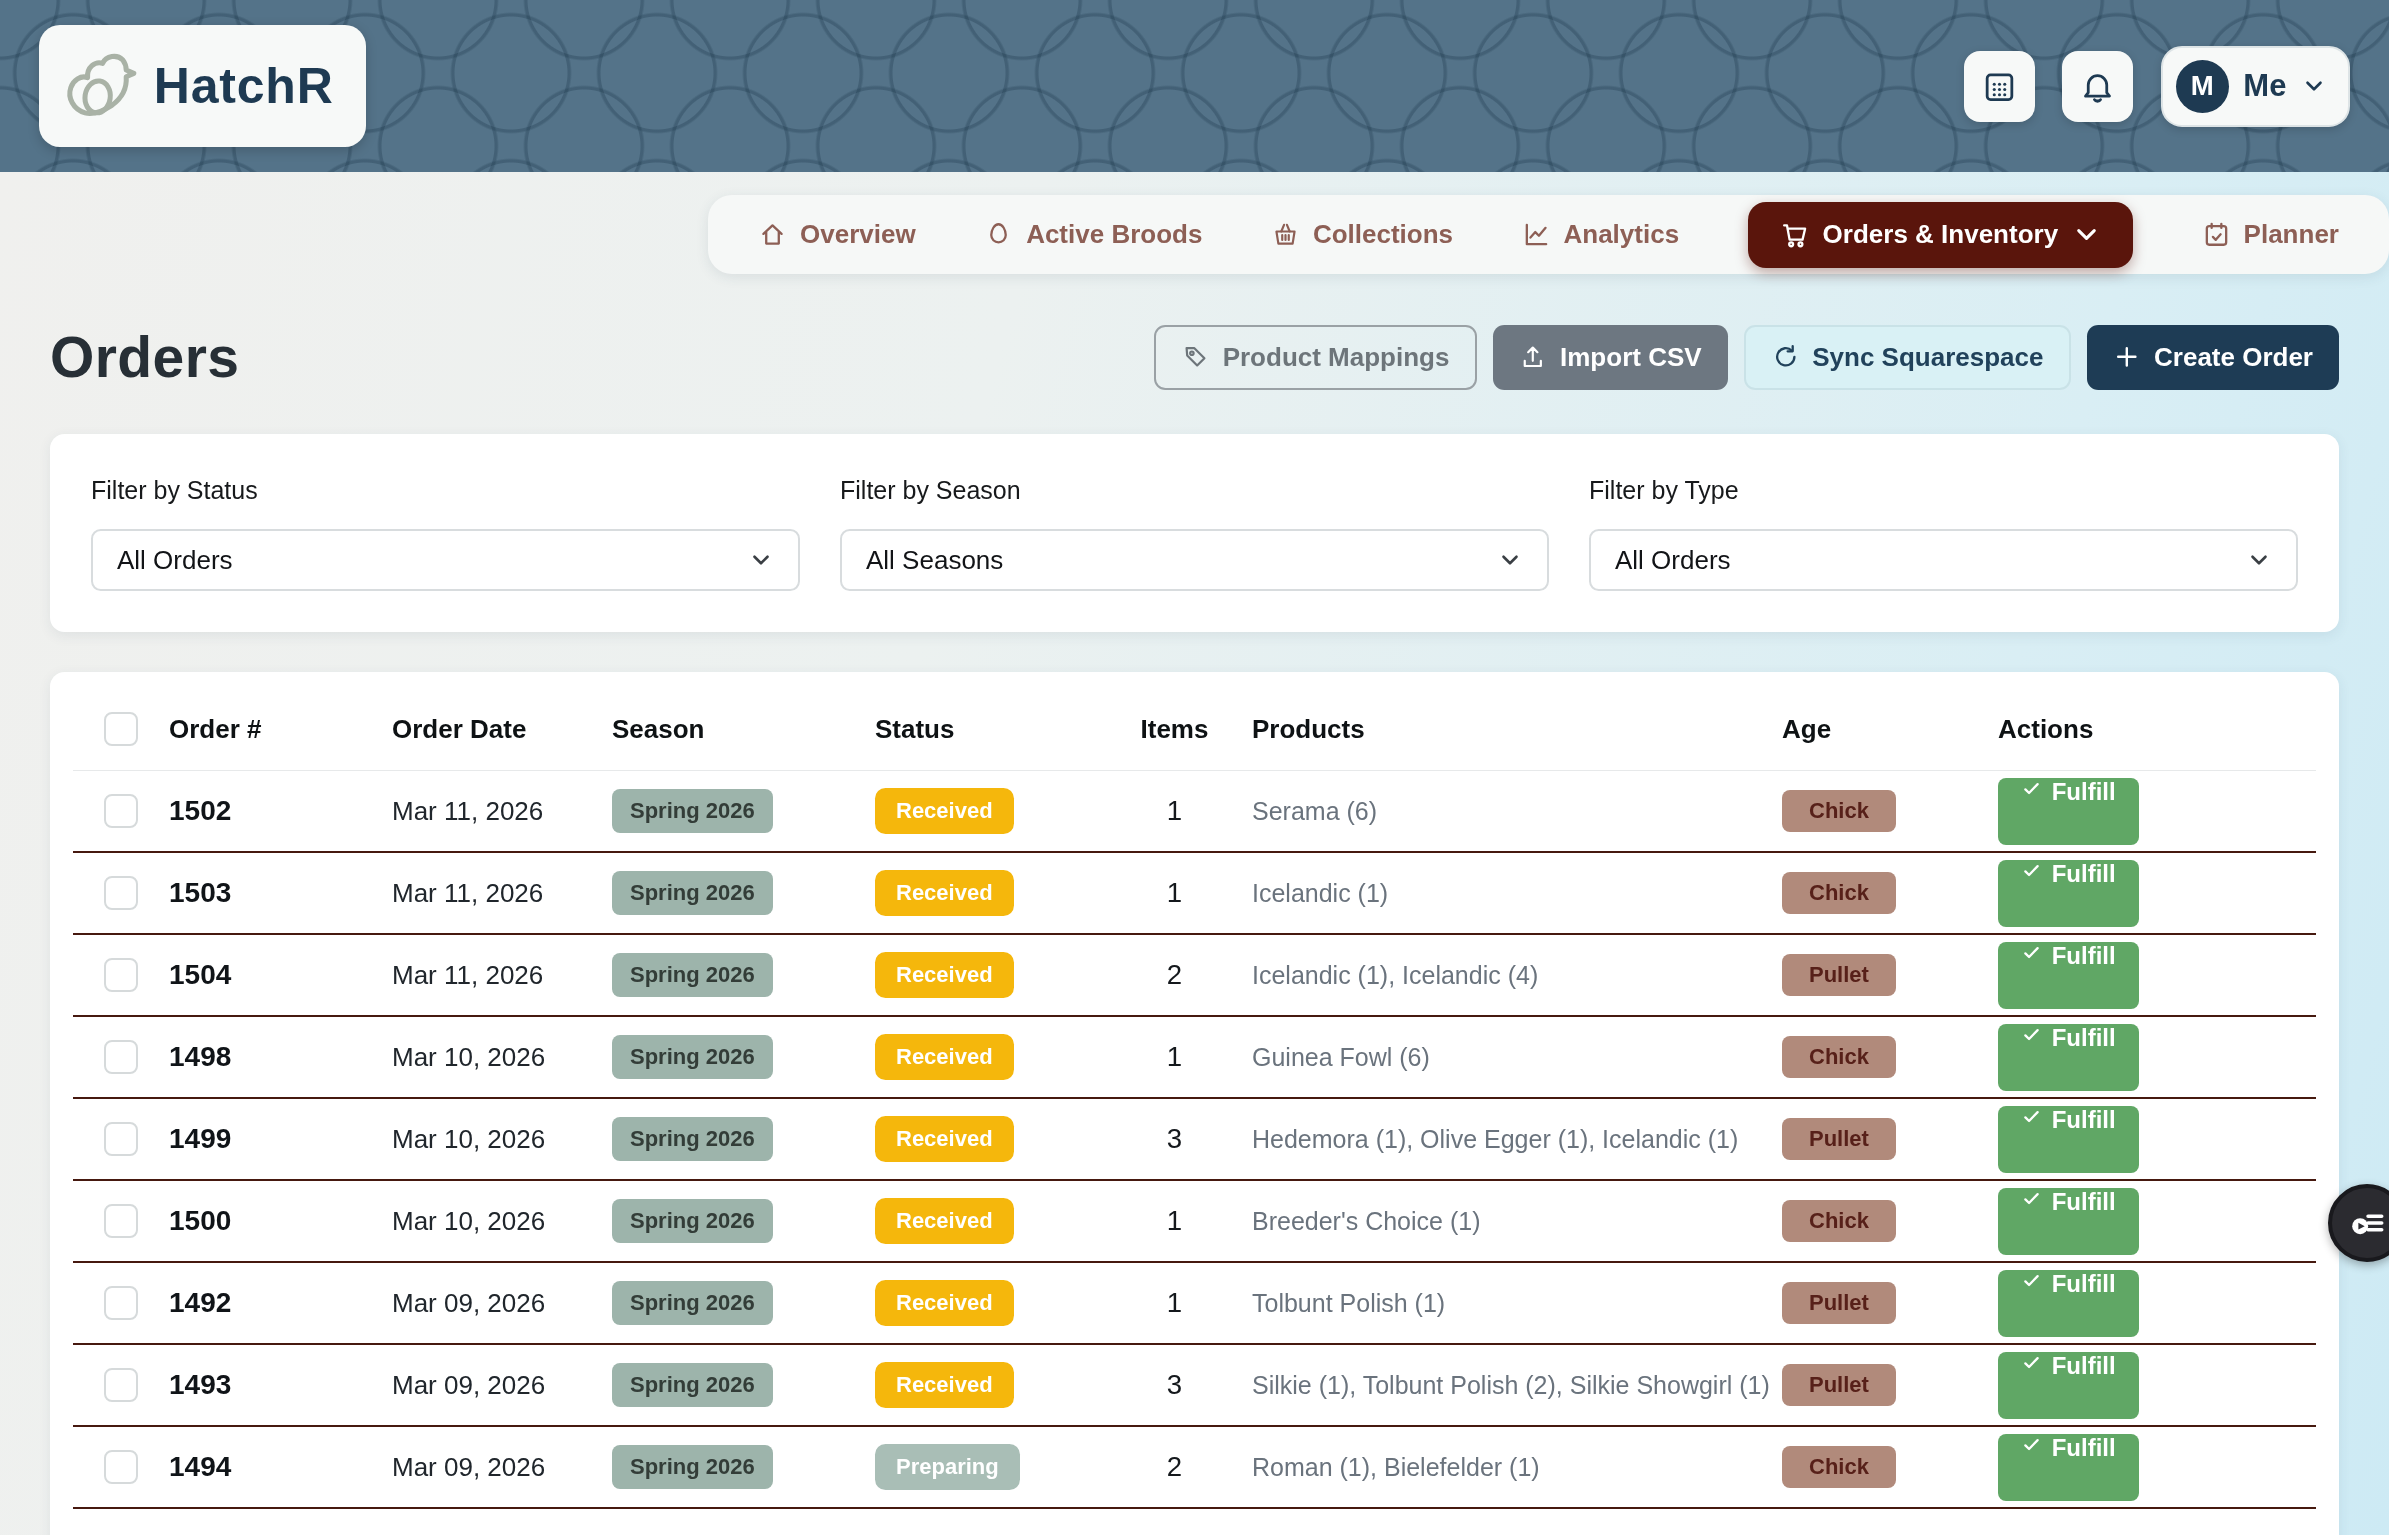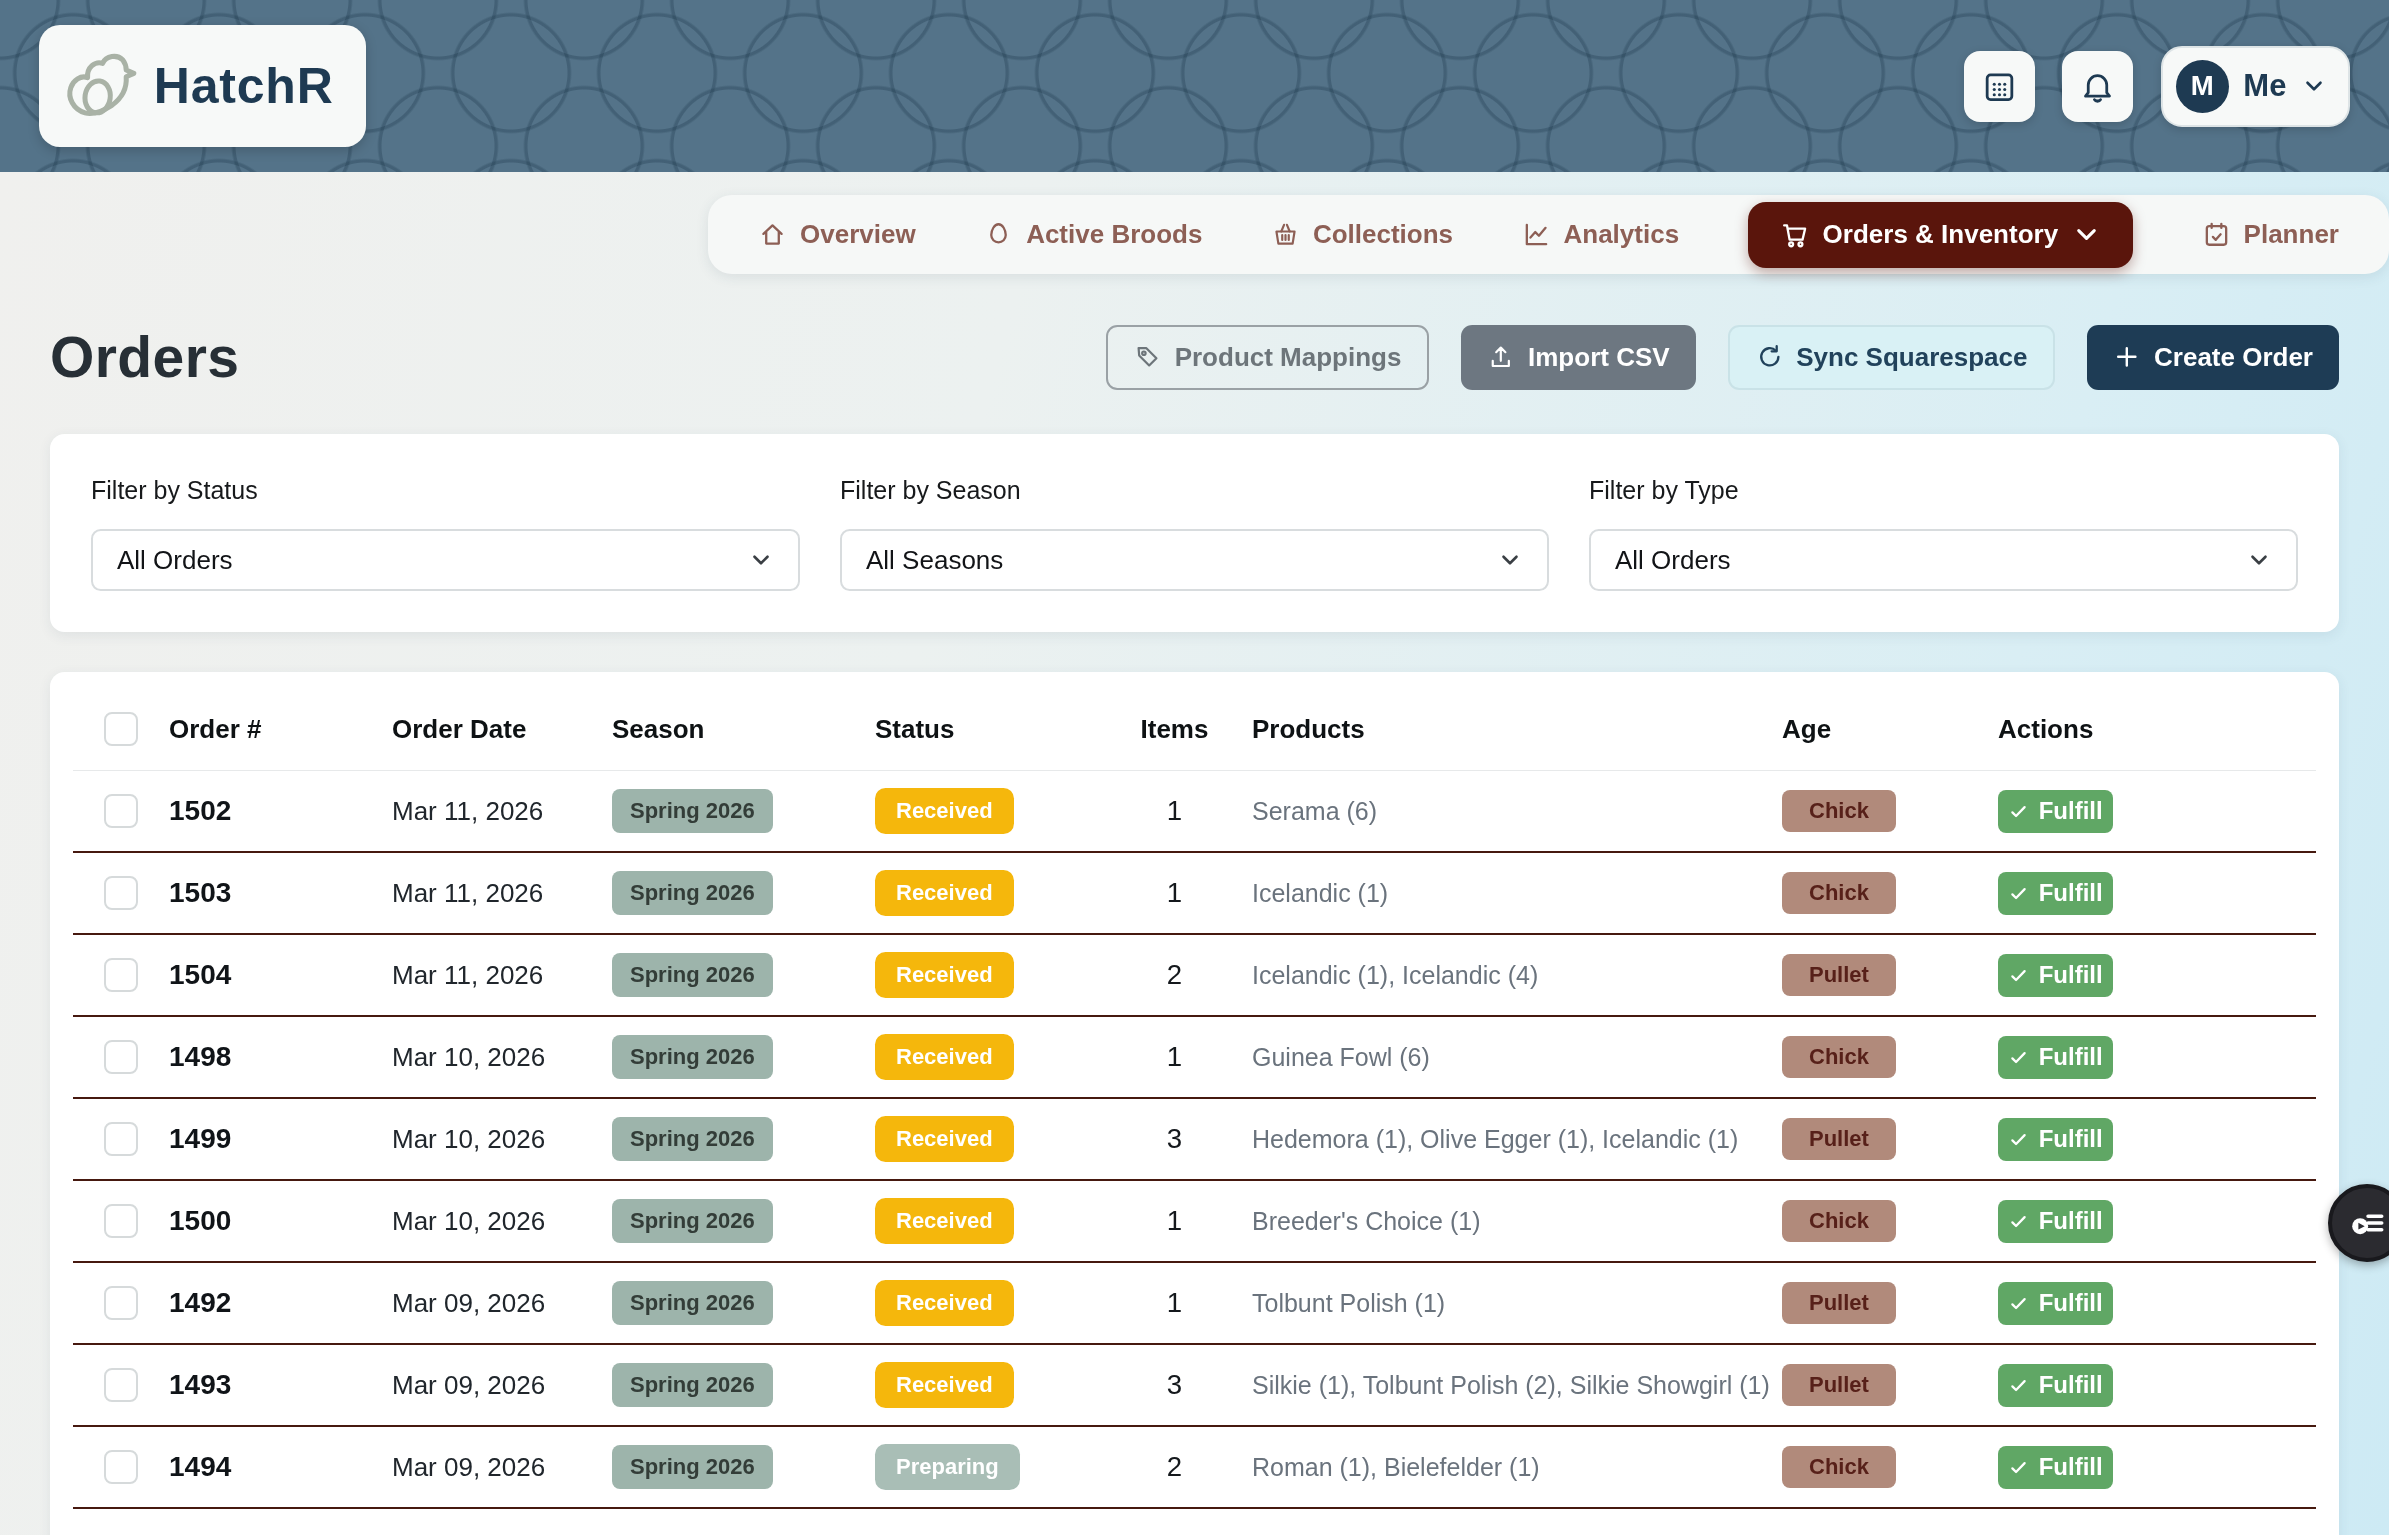--- a/index.html
+++ b/index.html
@@ -54,21 +54,21 @@
     font-size:26px; font-weight:600; cursor:pointer; background:none; border:none;
     font-family:"Liberation Sans", sans-serif; }
   .nav-item .icon svg { width:29px; height:29px; display:block; }
   .nav-item.active { background:#5a150c; color:#fff; height:66px; padding:0 31px;
     border-radius:18px; box-shadow:0 4.9px 13px rgba(90,21,12,.35); }
   .nav-item.active .icon svg { width:31px; height:31px; }
 
   
   .page-head { margin:50px 50px 0; display:flex; align-items:center; justify-content:space-between; }
   .page-title { font-size:57px; font-weight:600; color:#272f36; letter-spacing:0.4px; }
-  .toolbar { display:flex; align-items:center; gap:32px; }
+  .toolbar { display:flex; align-items:center; gap:16px; }
   .tbtn { height:65px; border-radius:11.3px; font-size:26px; font-weight:600; cursor:pointer;
     display:inline-flex; align-items:center; gap:13px; padding:0 26px; border:none;
     font-family:"Liberation Sans", sans-serif; }
   .tbtn .icon svg { width:27.6px; height:27.6px; display:block; }
   .tbtn.outline { background:transparent; border:2.4px solid #9aa1a5; color:#6d757a; }
   .tbtn.gray { background:#6d7781; color:#fff; }
   .tbtn.light { background:#d9f1f5; border:2.4px solid #c9e2e7; color:#21425b; }
   .tbtn.navy { background:#1e3c55; color:#fff; }
 
   
@@ -95,22 +95,22 @@
   .cbox { width:34px; height:34px; margin-left:31px; border:2.4px solid #d6dadb; border-radius:8px;
     background:#fff; display:inline-block; cursor:pointer; }
   .order-num { font-size:28px; font-weight:700; color:#101418; }
   .order-date { font-size:26px; color:#20262c; }
   .badge { display:inline-block; border-radius:8px; white-space:nowrap; }
   .badge.season { background:#9db4ab; color:#333d38; font-size:22px; font-weight:600; padding:9px 18px; }
   .badge.status { color:#fff; font-size:22px; font-weight:700; padding:9.7px 21px; border-radius:10.5px; }
   .badge.age { background:#b18a7b; color:#572019; font-size:22px; font-weight:700; padding:8px 27px; }
   .items-num { font-size:27.6px; color:#14181c; }
   .products-text { font-size:25px; color:#6a737d; }
-  .fulfill-btn { background:#60a765; color:#fff; border:none; border-radius:8px; height:43px;
-    padding:0 10px; font-size:24px; font-weight:700; display:inline-flex; align-items:center;
+  .fulfill-btn { background:#60a765; color:#fff; border:none; border-radius:8px; height:67px;
+    padding:0 23px; font-size:24px; font-weight:700; display:inline-flex; align-items:flex-start;
     gap:9.7px; cursor:pointer; font-family:"Liberation Sans", sans-serif; }
   .fulfill-btn .icon svg { width:21px; height:21px; display:block; }
 
   
   .side-fab { position:absolute; left:2328px; top:1012px; width:78px; height:78px;
     border-radius:50%; background:#2b2b30; border:4px solid #19191d; cursor:pointer;
     display:flex; align-items:center; justify-content:center; box-shadow:0 3.2px 9.7px rgba(0,0,0,.3); }
   .side-fab svg { width:42px; height:42px; }
   .icon { display:inline-flex; }
 </style>

